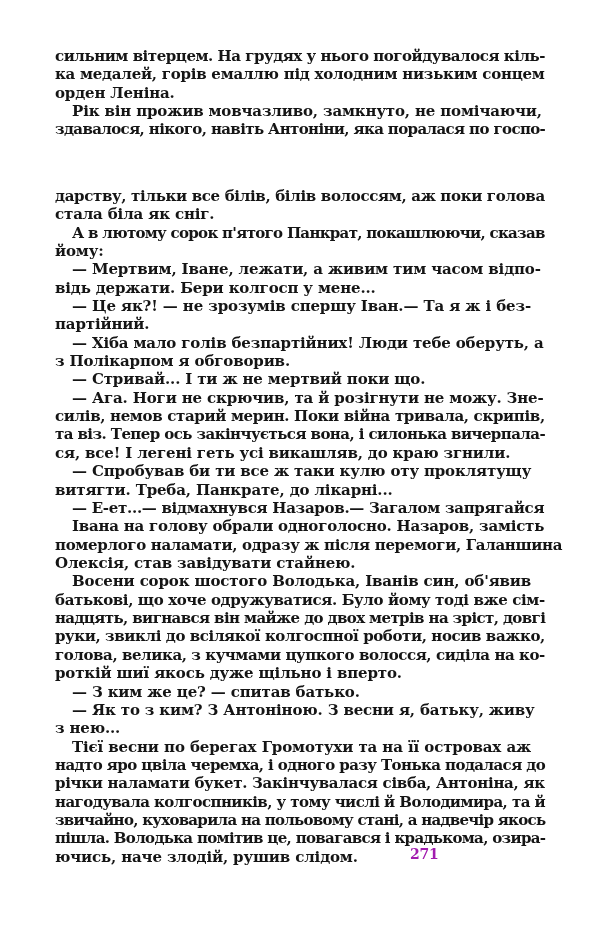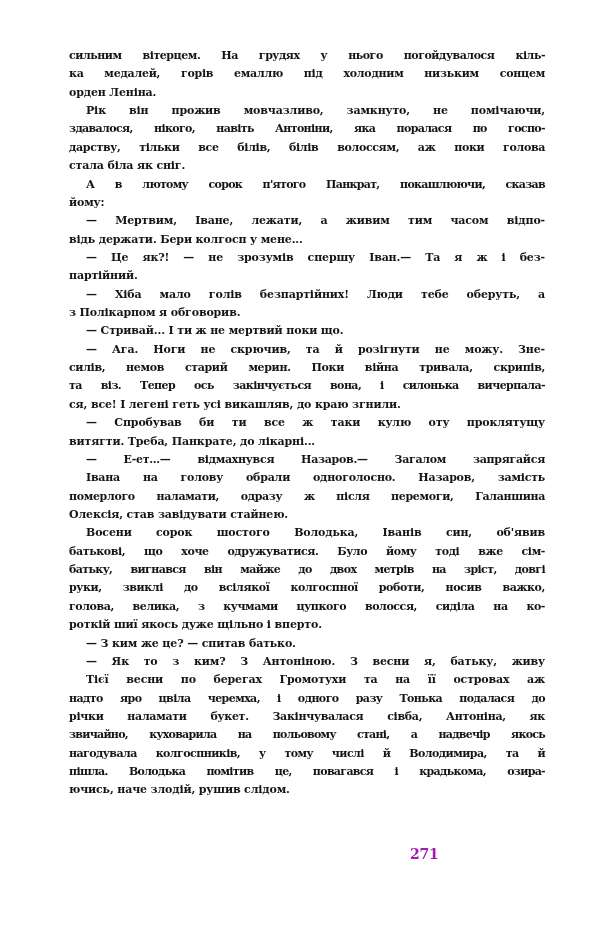--- a/index.html
+++ b/index.html
@@ -16,25 +16,25 @@
     .page {
       position: absolute;
       left: 0;
       top: 0;
       width: 600px;
       height: 946px;
       background: #ffffff;
     }
     .text-block {
       position: absolute;
-      left: 69px;
+      left: 55px;
       top: 47px;
       width: 476px;
       font-family: "DejaVu Serif", "Liberation Serif", serif;
-      font-size: 11px;
+      font-size: 15px;
       line-height: 18.36px;
       color: #151515;
       font-weight: bold;
       letter-spacing: -0.15px;
     }
     .line {
       display: block;
       white-space: nowrap;
       text-align: justify;
       text-align-last: justify;
@@ -61,21 +61,21 @@
 </head>
 <body>
 
 <div class="page">
   <div class="text-block" id="text-block">
       <span class="line" style="letter-spacing: -0.465px;">сильним вітерцем. На грудях у нього погойдувалося кіль-</span>
       <span class="line" style="letter-spacing: -0.247px;">ка медалей, горів емаллю під холодним низьким сонцем</span>
       <span class="line last">орден Леніна.</span>
       <span class="line indent">Рік він прожив мовчазливо, замкнуто, не помічаючи,</span>
       <span class="line" style="letter-spacing: -0.627px;">здавалося, нікого, навіть Антоніни, яка поралася по госпо-</span>
-      <span class="line" style="letter-spacing: -0.334px;">дарству, тільки все білів, білів волоссям, аж поки голова</span>
+      <span class="line" style="letter-spacing: -0.334px; margin-top: 48px;">дарству, тільки все білів, білів волоссям, аж поки голова</span>
       <span class="line last">стала біла як сніг.</span>
       <span class="line indent" style="letter-spacing: -0.694px;">А в лютому сорок п'ятого Панкрат, покашлюючи, сказав</span>
       <span class="line last">йому:</span>
       <span class="line indent">— Мертвим, Іване, лежати, а живим тим часом відпо-</span>
       <span class="line last">відь держати. Бери колгосп у мене...</span>
       <span class="line indent">— Це як?! — не зрозумів спершу Іван.— Та я ж і без-</span>
       <span class="line last">партійний.</span>
       <span class="line indent">— Хіба мало голів безпартійних! Люди тебе оберуть, а</span>
       <span class="line last">з Полікарпом я обговорив.</span>
       <span class="line indent last">— Стривай... І ти ж не мертвий поки що.</span>
@@ -84,28 +84,29 @@
       <span class="line" style="letter-spacing: -0.572px;">та віз. Тепер ось закінчується вона, і силонька вичерпала-</span>
       <span class="line last">ся, все! І легені геть усі викашляв, до краю згнили.</span>
       <span class="line indent">— Спробував би ти все ж таки кулю оту проклятущу</span>
       <span class="line last">витягти. Треба, Панкрате, до лікарні...</span>
       <span class="line indent" style="letter-spacing: -0.286px;">— Е-ет...— відмахнувся Назаров.— Загалом запрягайся</span>
       <span class="line indent" style="letter-spacing: -0.222px;">Івана на голову обрали одноголосно. Назаров, замість</span>
       <span class="line" style="letter-spacing: -0.331px;">померлого наламати, одразу ж після перемоги, Галаншина</span>
       <span class="line last">Олексія, став завідувати стайнею.</span>
       <span class="line indent">Восени сорок шостого Володька, Іванів син, об'явив</span>
       <span class="line" style="letter-spacing: -0.379px;">батькові, що хоче одружуватися. Було йому тоді вже сім-</span>
-      <span class="line" style="letter-spacing: -0.609px;">батьку, вигнався він майже до двох метрів на зріст, довгі</span>
+      <span class="line" style="letter-spacing: -0.609px;">надцять, вигнався він майже до двох метрів на зріст, довгі</span>
       <span class="line" style="letter-spacing: -0.397px;">руки, звиклі до всілякої колгоспної роботи, носив важко,</span>
       <span class="line" style="letter-spacing: -0.422px;">голова, велика, з кучмами цупкого волосся, сиділа на ко-</span>
       <span class="line last">роткій шиї якось дуже щільно і вперто.</span>
       <span class="line indent last">— З ким же це? — спитав батько.</span>
       <span class="line indent">— Як то з ким? З Антоніною. З весни я, батьку, живу</span>
+      <span class="line last">з нею...</span>
       <span class="line indent">Тієї весни по берегах Громотухи та на її островах аж</span>
       <span class="line" style="letter-spacing: -0.574px;">надто яро цвіла черемха, і одного разу Тонька подалася до</span>
       <span class="line" style="letter-spacing: -0.289px;">річки наламати букет. Закінчувалася сівба, Антоніна, як</span>
+      <span class="line" style="letter-spacing: -0.552px;">нагодувала колгоспників, у тому числі й Володимира, та й</span>
       <span class="line" style="letter-spacing: -0.721px;">звичайно, куховарила на польовому стані, а надвечір якось</span>
-      <span class="line" style="letter-spacing: -0.552px;">нагодувала колгоспників, у тому числі й Володимира, та й</span>
       <span class="line" style="letter-spacing: -0.675px;">пішла. Володька помітив це, повагався і крадькома, озира-</span>
       <span class="line last">ючись, наче злодій, рушив слідом.</span>
     </div>
   <div class="page-number">271</div>
 </div>
 
 </body></html>

